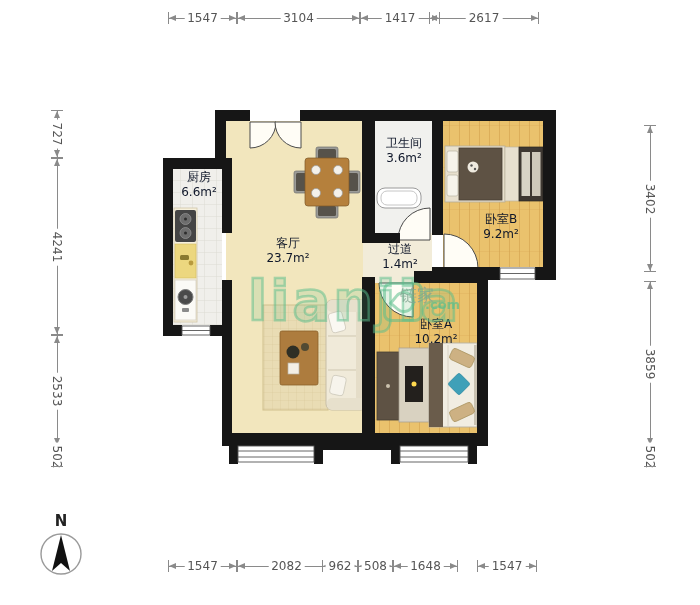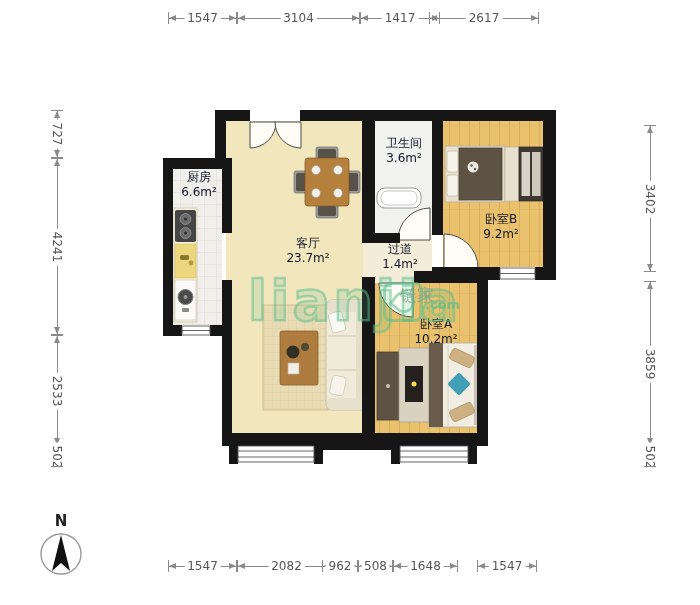--- a/index.html
+++ b/index.html
@@ -202,21 +202,21 @@
       <rect x="400" y="446" width="68" height="16"></rect>
       <line x1="400" y1="451" x2="468" y2="451"></line>
       <line x1="400" y1="457" x2="468" y2="457"></line>
     </g>
   </svg>
 
   <div class="room-label" style="left:199px;top:170px;">
     <span>厨房</span>
     <span>6.6m²</span>
   </div>
-  <div class="room-label" style="left:308px;top:236px;text-align:center;">
+  <div class="room-label" style="left:288px;top:236px;text-align:center;">
     <span>客厅</span>
     <span>23.7m²</span>
   </div>
   <div class="room-label" style="left:404px;top:136px;">
     <span>卫生间</span>
     <span>3.6m²</span>
   </div>
   <div class="room-label" style="left:400px;top:242px;">
     <span>过道</span>
     <span>1.4m²</span>

